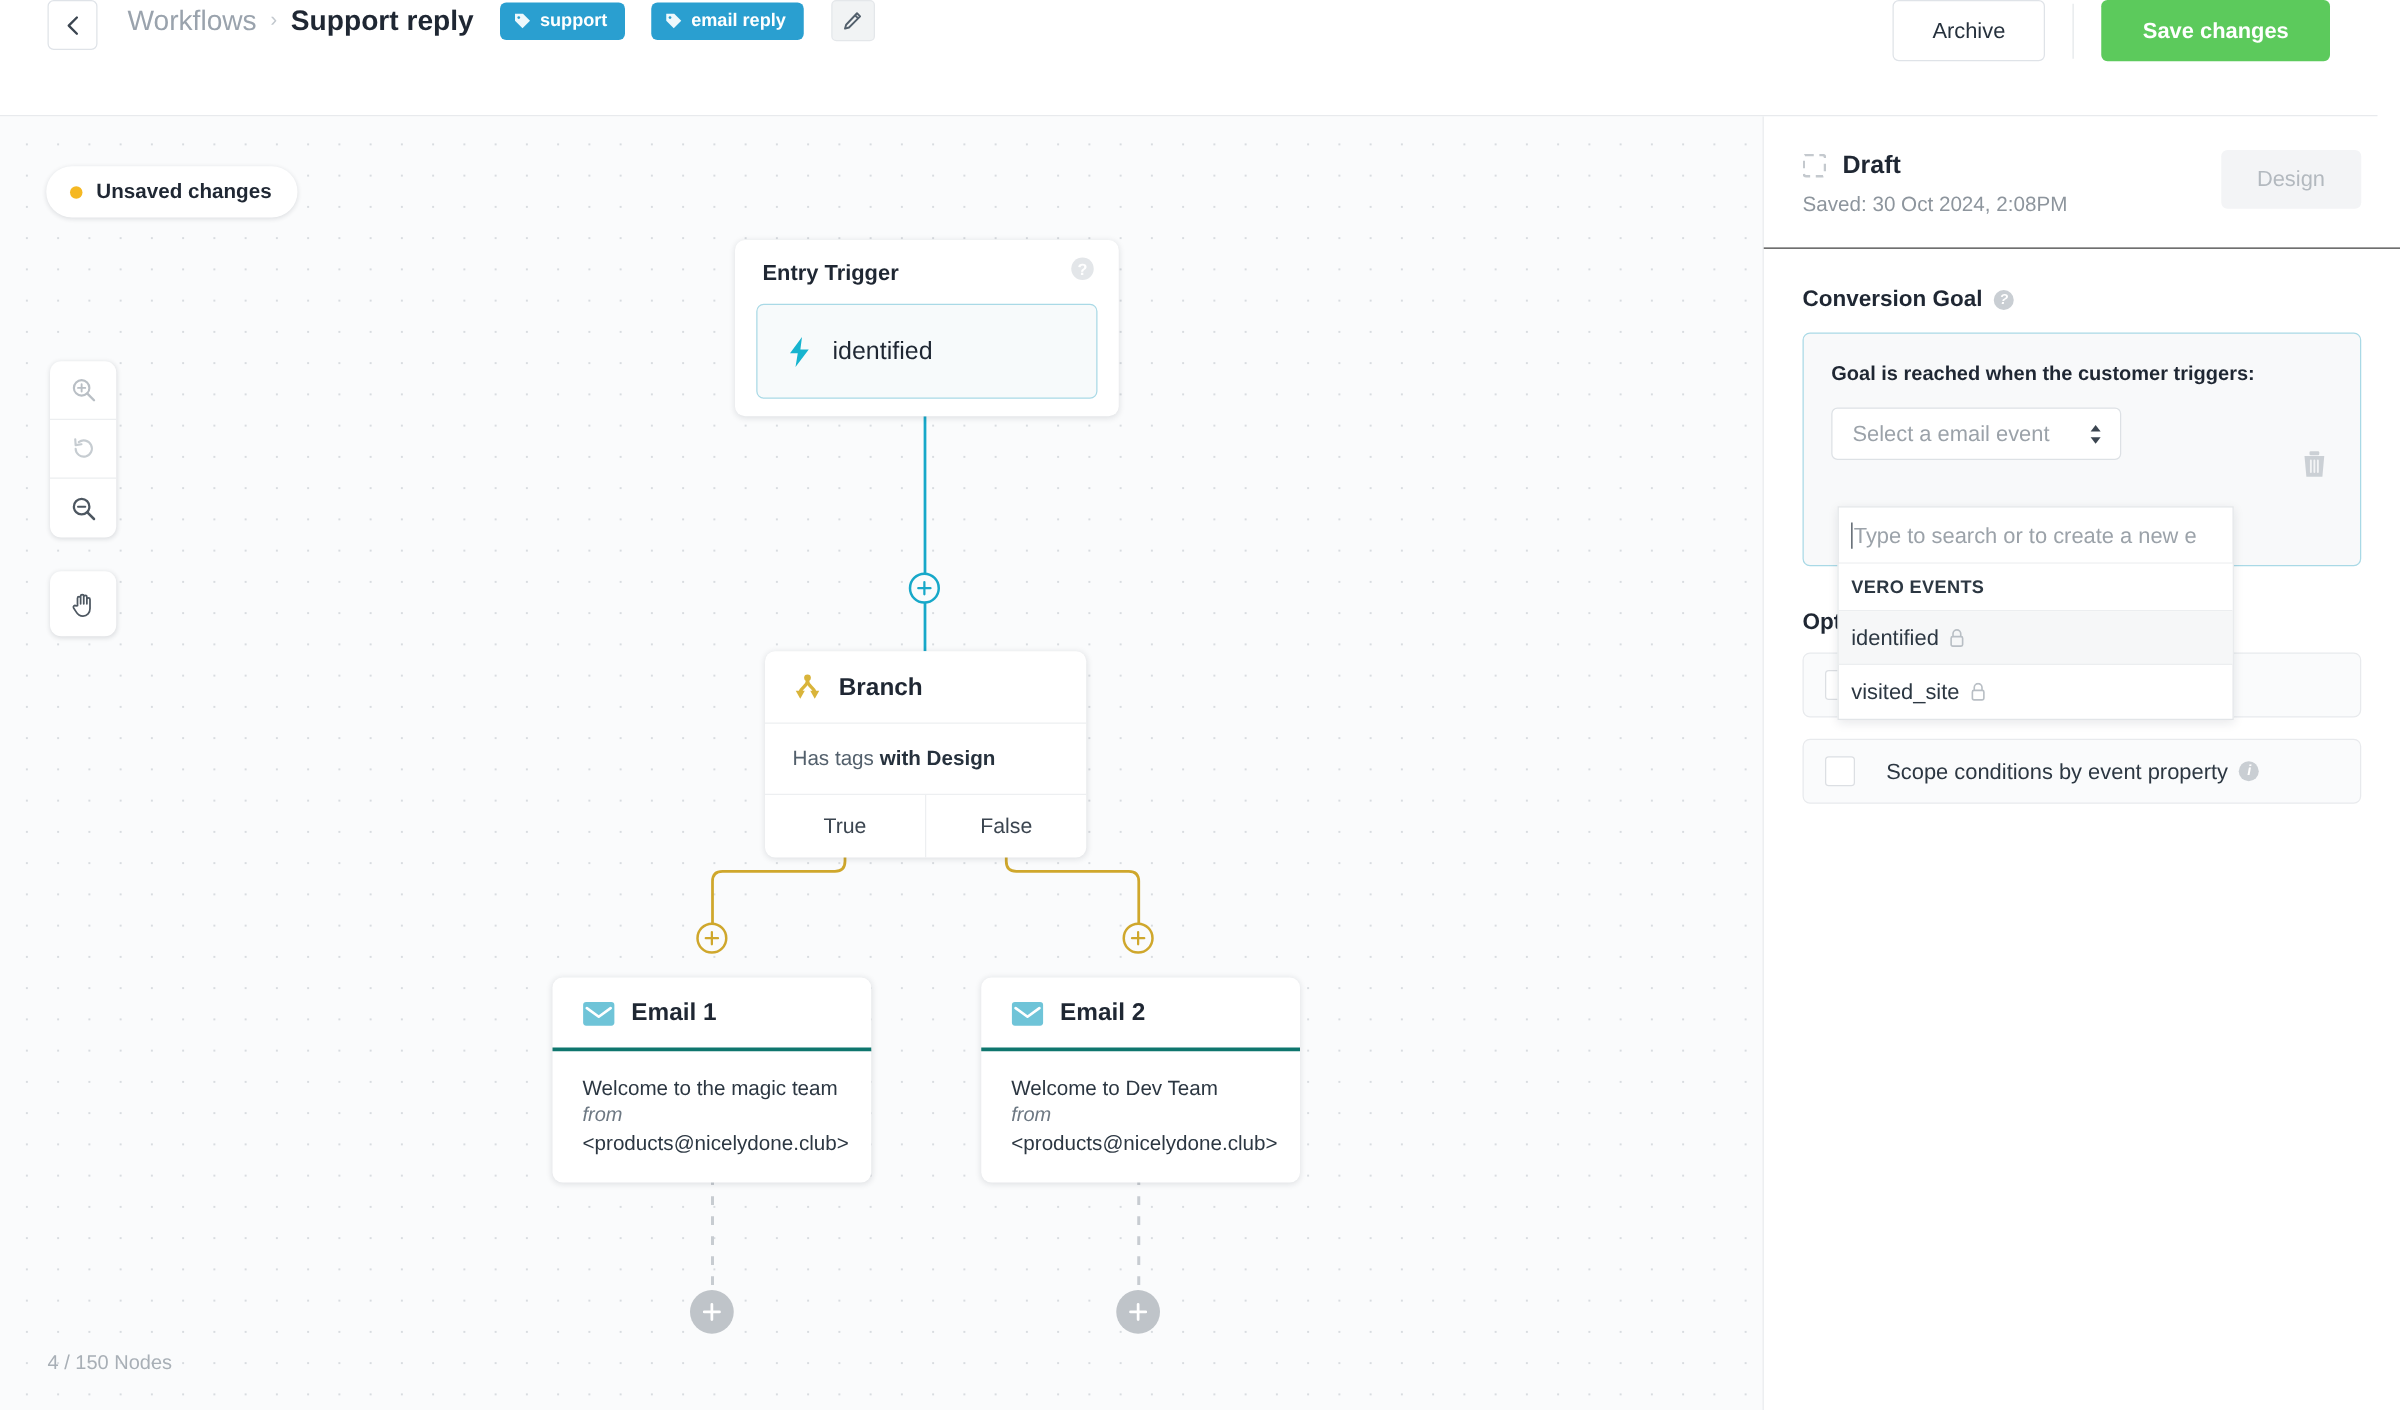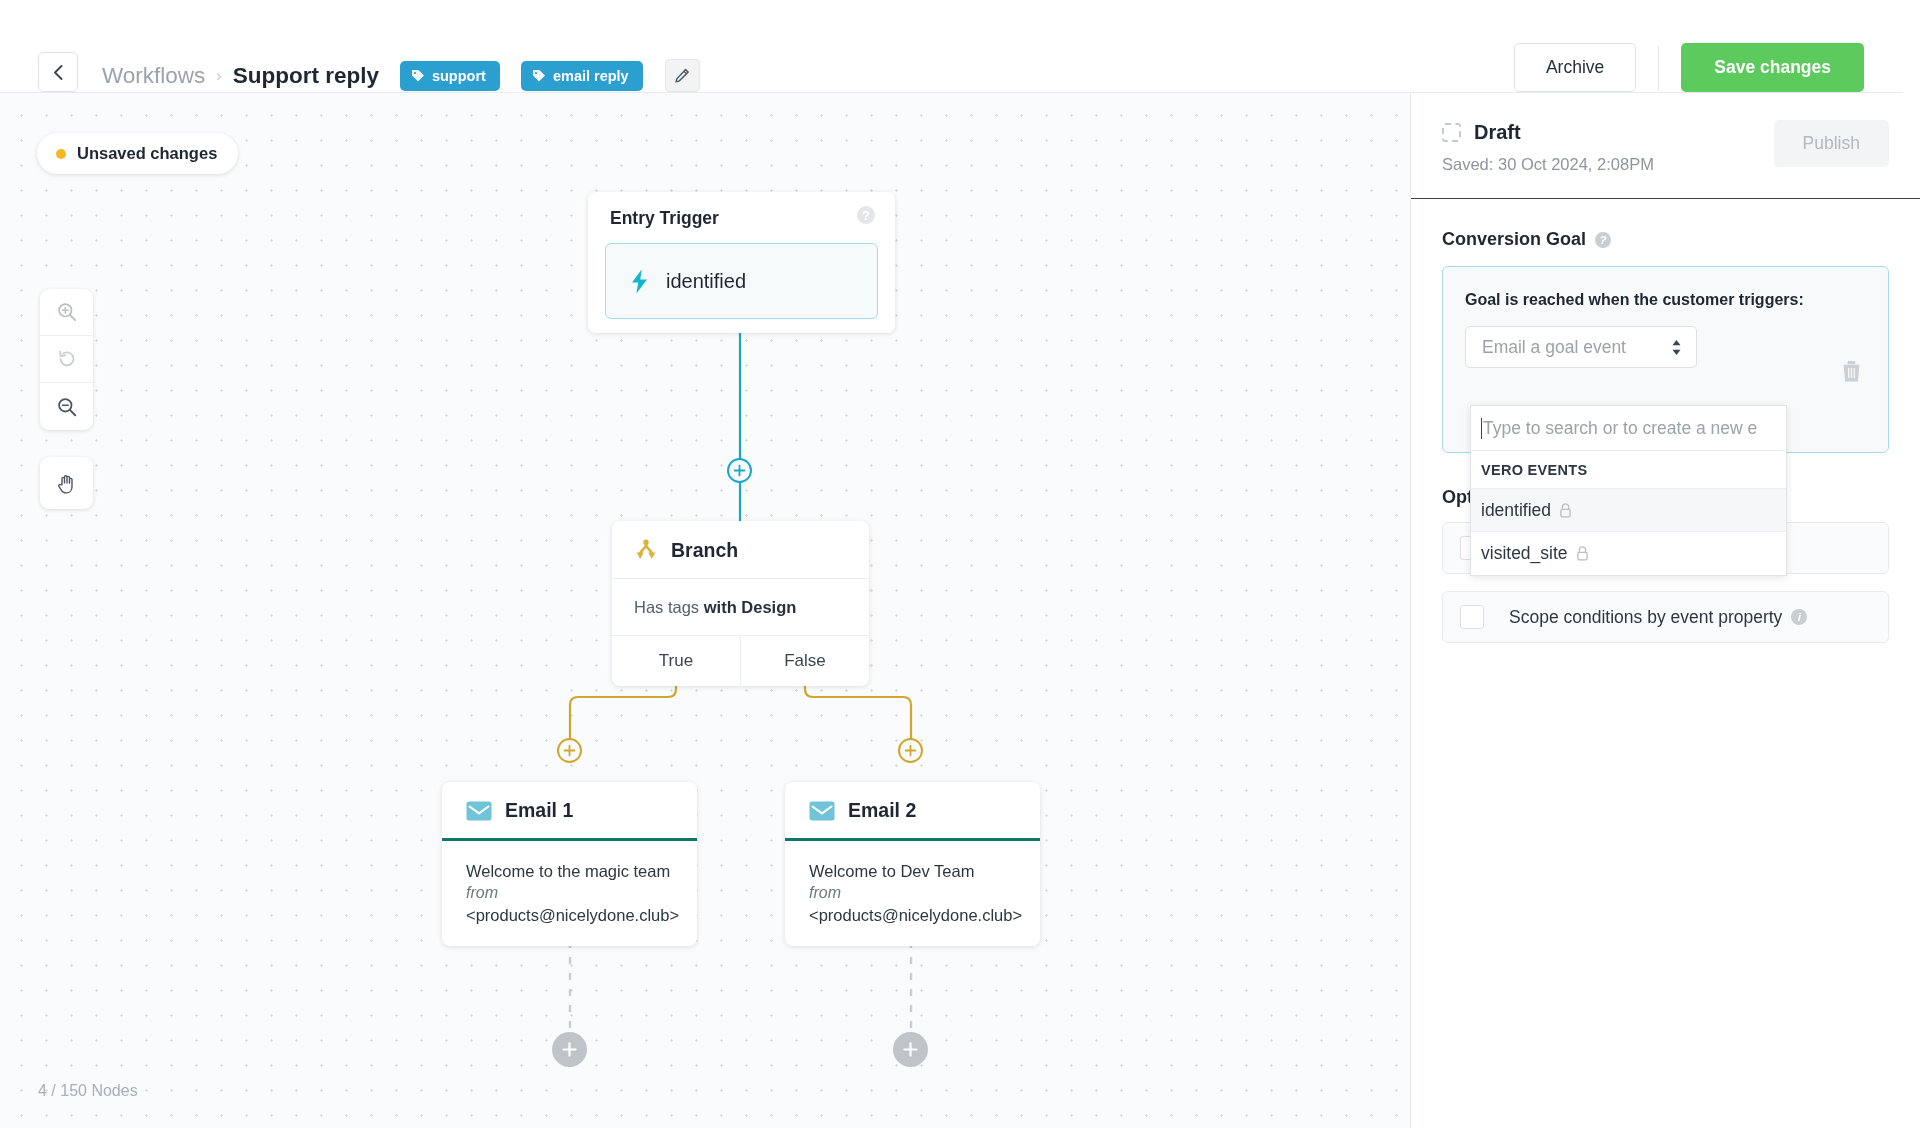--- a/index.html
+++ b/index.html
@@ -11,21 +11,21 @@
     -webkit-font-smoothing: antialiased;
   }
   #app { position: relative; width: 1920px; height: 1128px; }
 
   
   .topbar {
     position: absolute; top: 0; left: 0;
     width: 1902px; height: 93px;
     background: #fff;
     border-bottom: 1px solid #e8eaed;
-    display: flex; align-items: flex-end;
+    display: flex; align-items: flex-start;
     z-index: 40;
   }
   .back-btn {
     margin-left: 38px;
     width: 40px; height: 40px;
     border: 1px solid #dfe3e8; border-radius: 5px;
     background: #fff;
     display: flex; align-items: center; justify-content: center;
     cursor: pointer;
   }
@@ -534,33 +534,33 @@
   </div>
 
   <div class="panel">
 
     <div class="panel-status">
       <div class="status-row">
         <span class="draft-icon"></span>
         <span class="draft-label">Draft</span>
       </div>
       <div class="saved-text">Saved: 30 Oct 2024, 2:08PM</div>
-      <button class="publish-btn">Publish</button>
+      <button class="publish-btn">Design</button>
     </div>
 
     <div class="panel-body">
       <div class="sec-title">
         <span>Conversion Goal</span>
         <span class="info-dot">?</span>
       </div>
 
       <div class="goal-card">
         <div class="goal-label">Goal is reached when the customer triggers:</div>
         <div class="goal-select">
-          <span>Email a goal event</span>
+          <span>Select a email event</span>
           <svg width="11" height="17" viewBox="0 0 11 17">
             <path d="M5.5 1 L9.5 6.2 L1.5 6.2 Z" fill="#3b4550"></path>
             <path d="M5.5 16 L9.5 10.8 L1.5 10.8 Z" fill="#3b4550"></path>
           </svg>
         </div>
         <div class="trash-btn">
           <svg width="21" height="23" viewBox="0 0 21 23">
             <path d="M2.6 4.8 H18.4 L16.9 21.4 H4.1 Z" fill="#cbd0d5"></path>
             <rect x="6.6" y="1" width="7.8" height="3.2" rx="1" fill="#cbd0d5"></rect>
             <path d="M7.7 8.4 V17.6 M10.5 8.4 V17.6 M13.3 8.4 V17.6" stroke="#f3f4f5" stroke-width="1.5" stroke-linecap="round"></path>

